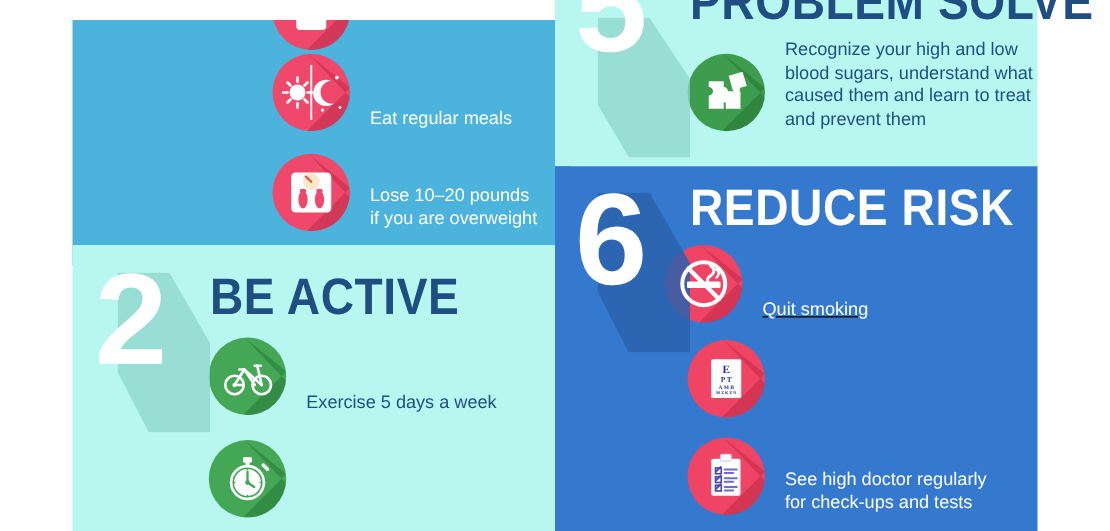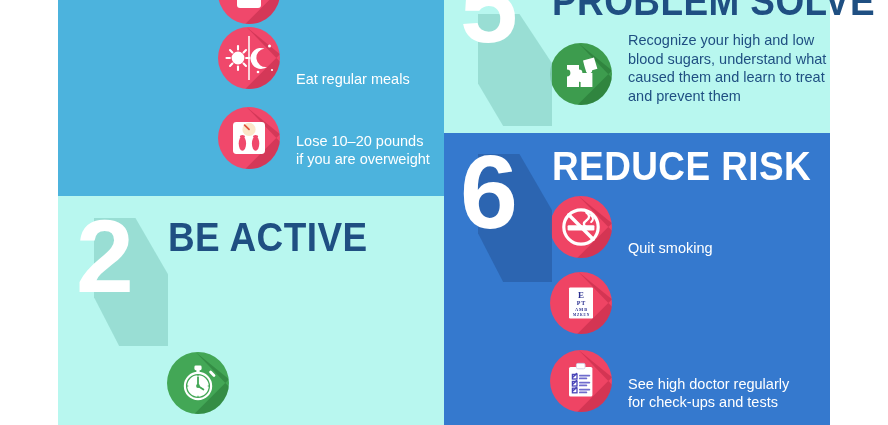--- a/index.html
+++ b/index.html
@@ -4,21 +4,21 @@
 <style>
   * { box-sizing: border-box; margin:0; padding:0; }
   html,body{
     width:888px; height:425px; background:#ffffff; overflow:hidden;
     font-family:"Liberation Sans", sans-serif;
   }
   #canvas{ position:relative; width:888px; height:425px; background:#fff; }
 
   
   .panel{ position:absolute; overflow:hidden; }
-  #panel-eat-well   { left:58px;  top:0;    width:398px; height:196px; background:#4cb3dd; }
+  #panel-eat-well   { left:58px;  top:16px;    width:398px; height:196px; background:#4cb3dd; }
   #panel-be-active  { left:58px;  top:196px;width:386px; height:229px; background:#b8f7ef; }
   #panel-problem    { left:444px; top:0;    width:386px; height:133px; background:#b8f7ef; }
   #panel-reduce     { left:444px; top:133px;width:386px; height:292px; background:#3579ce; }
 
   
   .step-num-wrap{ position:absolute; }
   .step-num{
     position:relative; z-index:2;
     font-family:"Liberation Sans", sans-serif;
     font-weight:bold; color:#ffffff; line-height:1;
@@ -78,21 +78,21 @@
   
   #row-eat-meals { left:160px; top:27px; }
   #row-lose      { left:160px; top:107px; }
   #row-partial   { left:160px; top:-38px; }
   
   #row-exercise  { left:167px; top:270px; }
   #row-30min     { left:167px; top:352px; }
   
   #row-recognize { left:550px; top:31px; }
   
-  #row-quit      { left:550px; top:196px; }
+  #row-quit      { left:532px; top:196px;text-decoration:underline; }
   #row-exams     { left:550px; top:272px; }
   #row-doctor    { left:550px; top:350px; }
 
   .mini{ width:100%; height:100%; display:block; }
 </style>
 </head>
 <body>
 
 <div id="canvas">
 
@@ -164,20 +164,41 @@
   </div>
 
   <div class="panel" id="panel-be-active"></div>
 
   <div class="step-num-wrap" id="num2-wrap">
     <div class="step-shadow"></div>
     <div class="step-num">2</div>
   </div>
   <div class="heading" id="h-be-active">BE ACTIVE</div>
 
+  <div class="row" id="row-exercise">
+    <div class="badge green">
+      <div class="longshadow"></div>
+      <div class="glyph">
+        <svg class="mini" viewBox="0 0 62 62">
+          <g fill="none" stroke="#fff" stroke-width="2.1" stroke-linecap="round" stroke-linejoin="round">
+            <circle cx="20.6" cy="38" r="7.4"></circle>
+            <circle cx="42.4" cy="38" r="7.4"></circle>
+            <path d="M20.6 38 L28.4 25.6 L36.8 38"></path>
+            <path d="M28.4 25.6 L42.4 38"></path>
+            <path d="M28.4 25.6 L24.6 25.6"></path>
+            <path d="M36.8 22.6 L41.6 22.6"></path>
+            <path d="M38.8 22.6 L42.4 38"></path>
+            <path d="M20.6 38 L27.6 38"></path>
+          </g>
+          <circle cx="20.6" cy="38" r="1.7" fill="#fff"></circle>
+        </svg>
+      </div>
+    </div>
+    <div class="row-text t-navy">Exercise 5 days a week</div>
+  </div>
 
   <div class="row" id="row-30min">
     <div class="badge green">
       <div class="longshadow"></div>
       <div class="glyph">
         <svg class="mini" viewBox="0 0 62 62">
           <circle cx="31" cy="34" r="14.2" fill="#fff"></circle>
           <circle cx="31" cy="34" r="11.4" fill="none" stroke="#43a756" stroke-width="1.3"></circle>
           <rect x="27.4" y="13.6" width="7.2" height="4.6" rx="1.4" fill="#fff"></rect>
           <rect x="29.4" y="17.4" width="3.2" height="3.4" fill="#fff"></rect>

